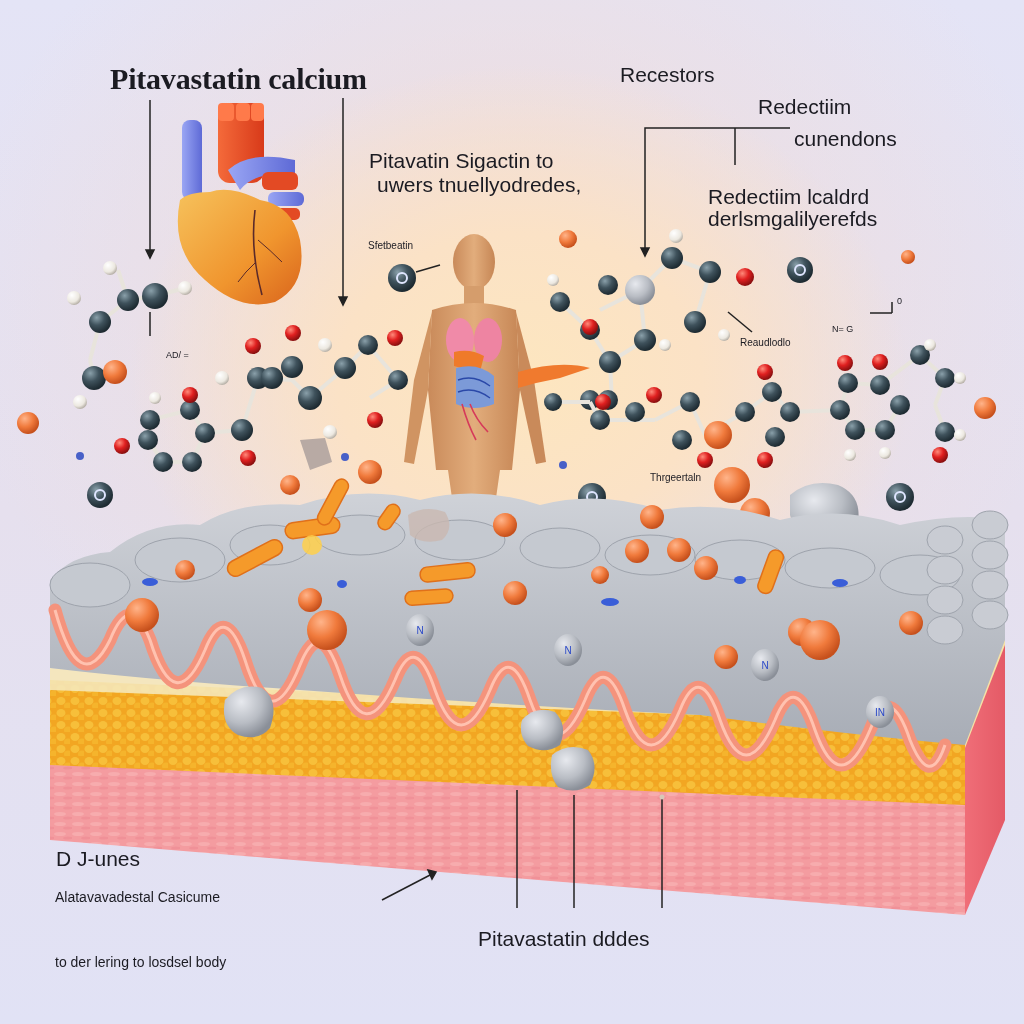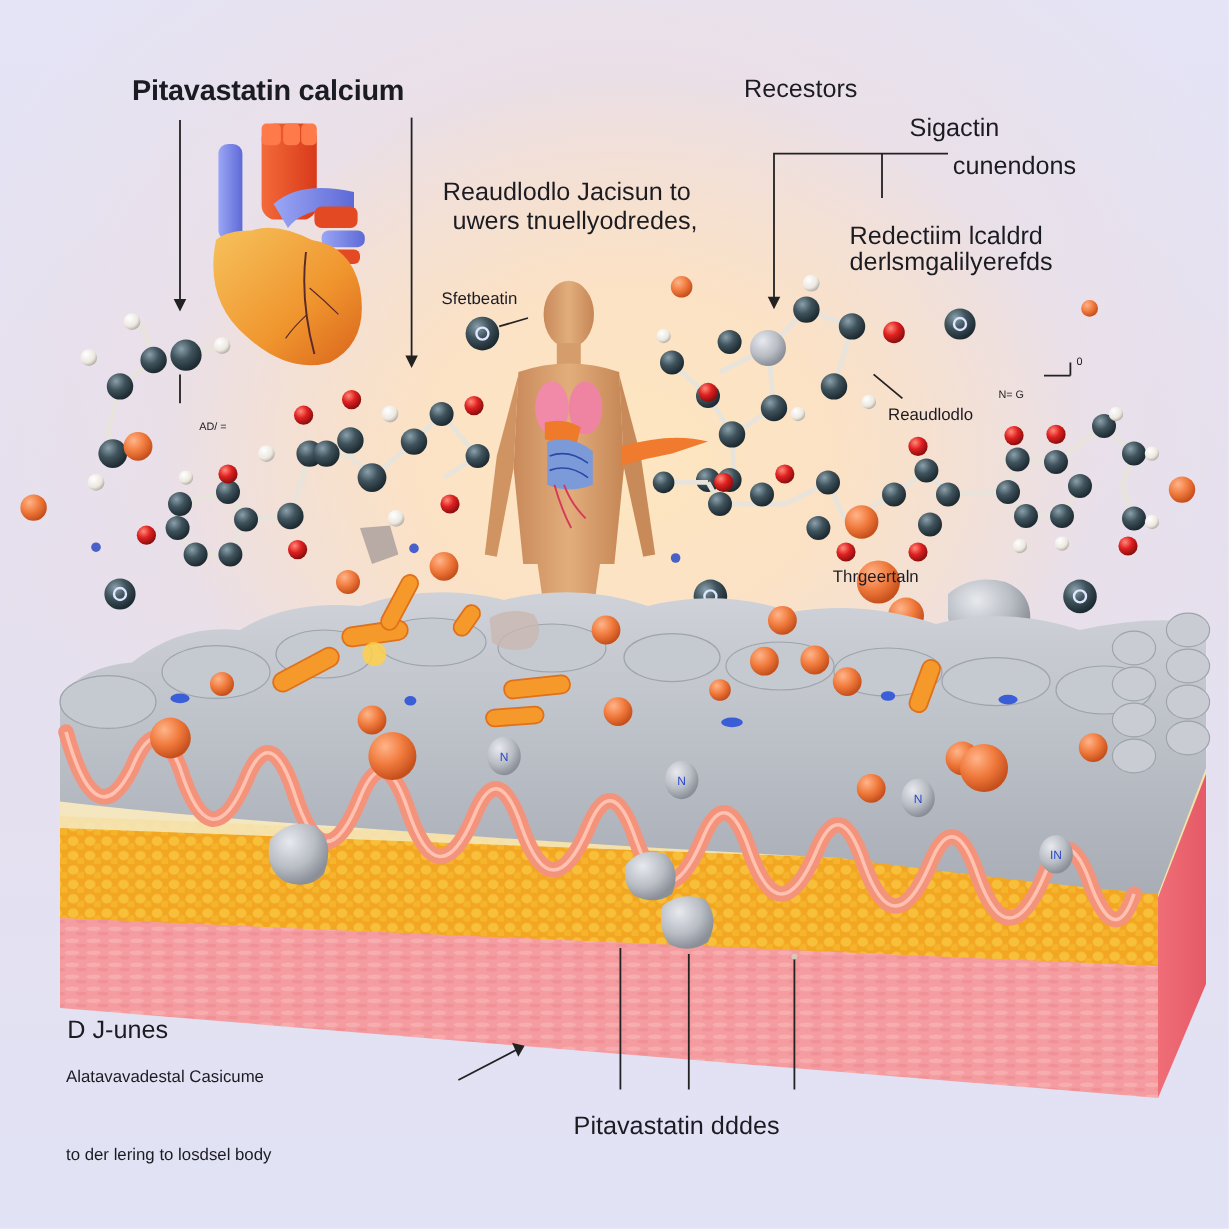--- a/index.html
+++ b/index.html
@@ -5,24 +5,24 @@
   html, body { margin:0; padding:0; }
   body {
     width:1024px; height:1024px; overflow:hidden; position:relative;
     font-family:"Liberation Sans", sans-serif;
     background:
       radial-gradient(ellipse 520px 420px at 520px 380px, #fde6bf 0%, #fbe2c6 35%, rgba(240,222,224,0) 75%),
       radial-gradient(ellipse 700px 600px at 512px 300px, #f1dcd9 0%, rgba(229,225,240,0) 80%),
       linear-gradient(180deg, #e4e4f6 0%, #e6e0ee 50%, #e1e2f5 100%);
   }
   .label { position:absolute; color:#1b1b22; white-space:nowrap; }
-  .title { font-weight:700; font-size:24px; letter-spacing:-0.2px; }
+  .title { font-weight:700; font-size:30px; letter-spacing:-0.2px;font-family:Liberation Serif, serif; }
   .lg { font-size:14px; line-height:24px; }
   .md { font-size:21px; line-height:21px; }
-  .sm { font-size:14px; }
+  .sm { font-size:10px; }
   .xs { font-size:9px; }
   svg { position:absolute; left:0; top:0; }
 </style>
 </head>
 <body>
 
 <svg width="1024" height="1024" viewBox="0 0 1024 1024">
   <defs>
     <radialGradient id="gC" cx="35%" cy="30%" r="70%">
         <stop offset="0" stop-color="#8aa0aa"></stop>
@@ -405,33 +405,33 @@
     <line x1="662" y1="795" x2="662" y2="908"></line>
     <circle cx="662" cy="797" r="2.5" fill="#d8c8b8" stroke="none"></circle>
     <line x1="870" y1="313" x2="892" y2="313"></line>
       <line x1="892" y1="313" x2="892" y2="302"></line>
   </g>
 </svg>
 
 <div class="label title" style="left:110px; top:62px;">Pitavastatin calcium</div>
 
 <div class="label md" style="left:620px; top:64px;">Recestors</div>
-<div class="label md" style="left:758px; top:96px;">Sigactin</div>
+<div class="label md" style="left:758px; top:96px;">Redectiim</div>
 <div class="label md" style="left:794px; top:128px;text-align:center;">cunendons</div>
 
-<div class="label md" style="left:369px; top:150px;">Reaudlodlo Jacisun to</div>
+<div class="label md" style="left:369px; top:150px;">Pitavatin Sigactin to</div>
 <div class="label md" style="left:377px; top:174px;">uwers tnuellyodredes,</div>
 
 <div class="label md" style="left:708px; top:186px;">Redectiim lcaldrd</div>
 <div class="label md" style="left:708px; top:208px;">derlsmgalilyerefds</div>
 
 <div class="label sm" style="left:368px; top:240px;">Sfetbeatin</div>
 <div class="label sm" style="left:740px; top:337px;">Reaudlodlo</div>
 <div class="label xs" style="left:832px; top:324px;">N= G</div>
 <div class="label xs" style="left:897px; top:296px;">0</div>
 <div class="label xs" style="left:166px; top:350px;">AD/ =</div>
-<div class="label sm" style="left:650px; top:472px;margin-left:44px;">Thrgeertaln</div>
+<div class="label sm" style="left:650px; top:472px;">Thrgeertaln</div>
 
 <div class="label md" style="left:56px; top:848px;">D J-unes</div>
 <div class="label lg" style="left:55px; top:885px;">Alatavavadestal Casicume</div>
 <div class="label lg" style="left:55px; top:950px;">to der lering to losdsel body</div>
 
 <div class="label md" style="left:478px; top:928px;">Pitavastatin dddes</div>
 
 </body></html>

